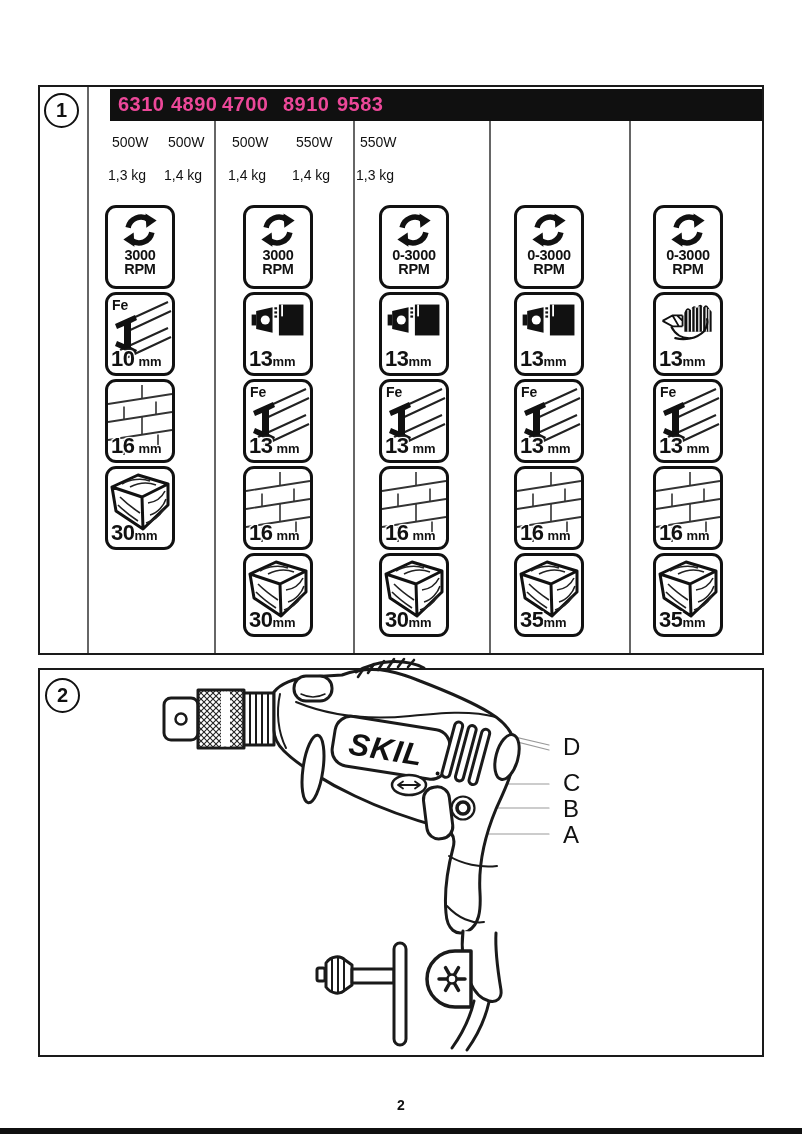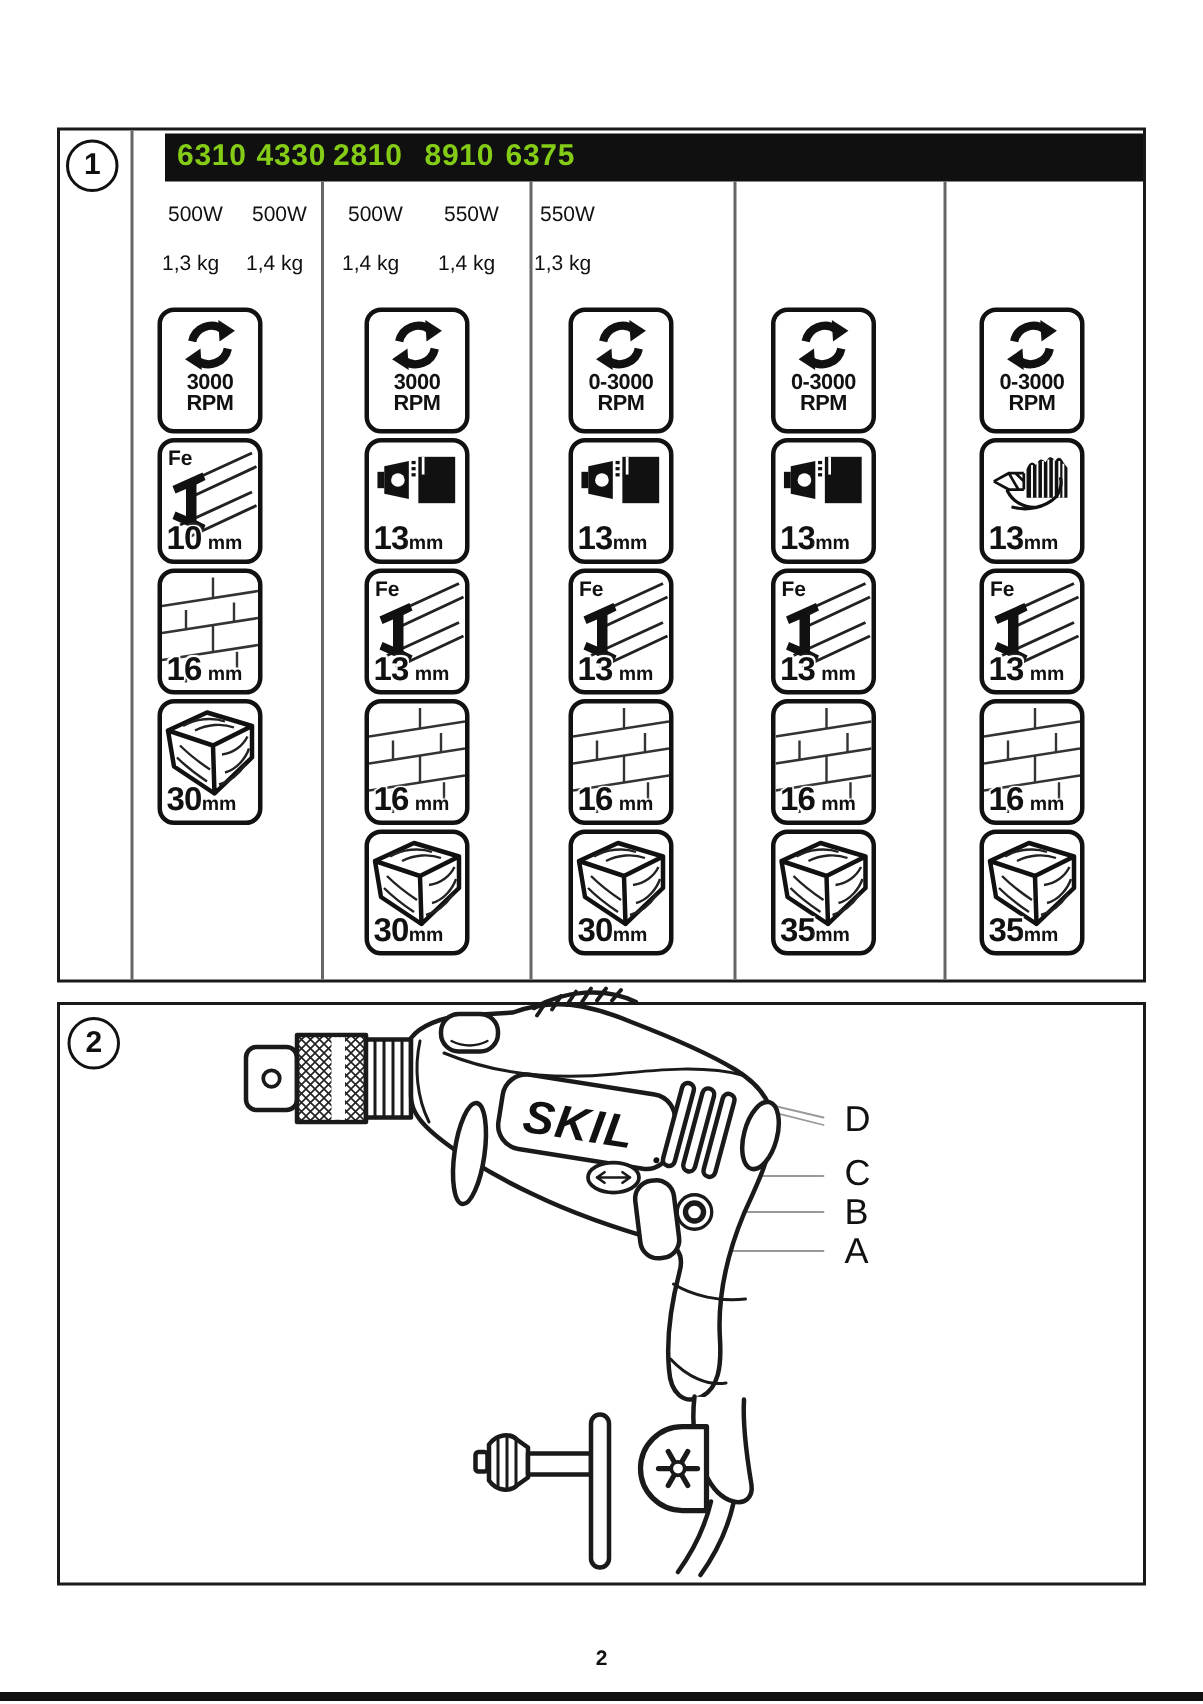--- a/index.html
+++ b/index.html
@@ -5,21 +5,21 @@
   html,body{margin:0;padding:0;background:#fff;}
   .page{position:relative;width:802px;height:1136px;background:#fff;overflow:hidden;
         font-family:"Liberation Sans",sans-serif;color:#111;}
   .panel{position:absolute;box-sizing:border-box;border:2px solid #1a1a1a;background:#fff;}
   #panel1{left:38px;top:85px;width:726px;height:570px;}
   #panel2{left:38px;top:668px;width:726px;height:389px;}
   .circ{position:absolute;width:31px;height:31px;border:2.2px solid #111;border-radius:50%;
         display:flex;align-items:center;justify-content:center;font-weight:bold;font-size:20px;background:#fff;z-index:5;}
   .vdiv{position:absolute;width:1.5px;background:#666;}
   .hdrbar{position:absolute;left:70px;right:0;top:2px;height:32px;background:#101010;}
-  .hdrbar span{position:absolute;top:4px;color:#84cc16;font-weight:bold;font-size:20px;letter-spacing:0.5px;}
+  .hdrbar span{position:absolute;top:4px;color:#ec4899;font-weight:bold;font-size:20px;letter-spacing:0.5px;}
   .specrow span{position:absolute;font-size:14px;white-space:nowrap;}
   .icon-col{position:absolute;top:118px;width:70px;}
   .cell{position:relative;width:70px;height:84px;box-sizing:border-box;border:3px solid #111;
         border-radius:11px;background:#fff;overflow:hidden;margin-bottom:3px;}
   .s-rot{display:block;width:42px;height:38px;margin:3px auto 0;}
   .rpmtxt{text-align:center;font-weight:800;font-size:14.5px;line-height:13.5px;letter-spacing:-0.3px;}
   .s-chuck{display:block;width:58px;height:40px;margin:5px auto 0;}
   .s-fill{position:absolute;left:0;top:0;width:64px;height:78px;}
   .fe{position:absolute;top:2px;left:4px;font-size:14px;font-weight:800;z-index:2;}
   .mm{position:absolute;left:3px;bottom:0;font-weight:800;font-size:22px;line-height:22px;letter-spacing:-0.5px;z-index:2;
@@ -80,24 +80,24 @@
 
   <div class="panel" id="panel1">
     <div class="circ" style="left:4px;top:6px">
       <span>1</span>
     </div>
 
     <div class="vdiv" style="left:47px;top:0;bottom:0"></div>
 
     <div class="hdrbar">
       <span style="left:8px">6310</span>
-      <span style="left:61px">4330</span>
-      <span style="left:112px">2810</span>
+      <span style="left:61px">4890</span>
+      <span style="left:112px">4700</span>
       <span style="left:173px">8910</span>
-      <span style="left:227px">6375</span>
+      <span style="left:227px">9583</span>
     </div>
 
     <div class="vdiv" style="left:174px;top:34px;bottom:0"></div>
     <div class="vdiv" style="left:313px;top:34px;bottom:0"></div>
     <div class="vdiv" style="left:449px;top:34px;bottom:0"></div>
     <div class="vdiv" style="left:589px;top:34px;bottom:0"></div>
 
     <div class="specrow">
       <span style="left:72px;top:47px">500W</span>
       <span style="left:128px;top:47px">500W</span>

